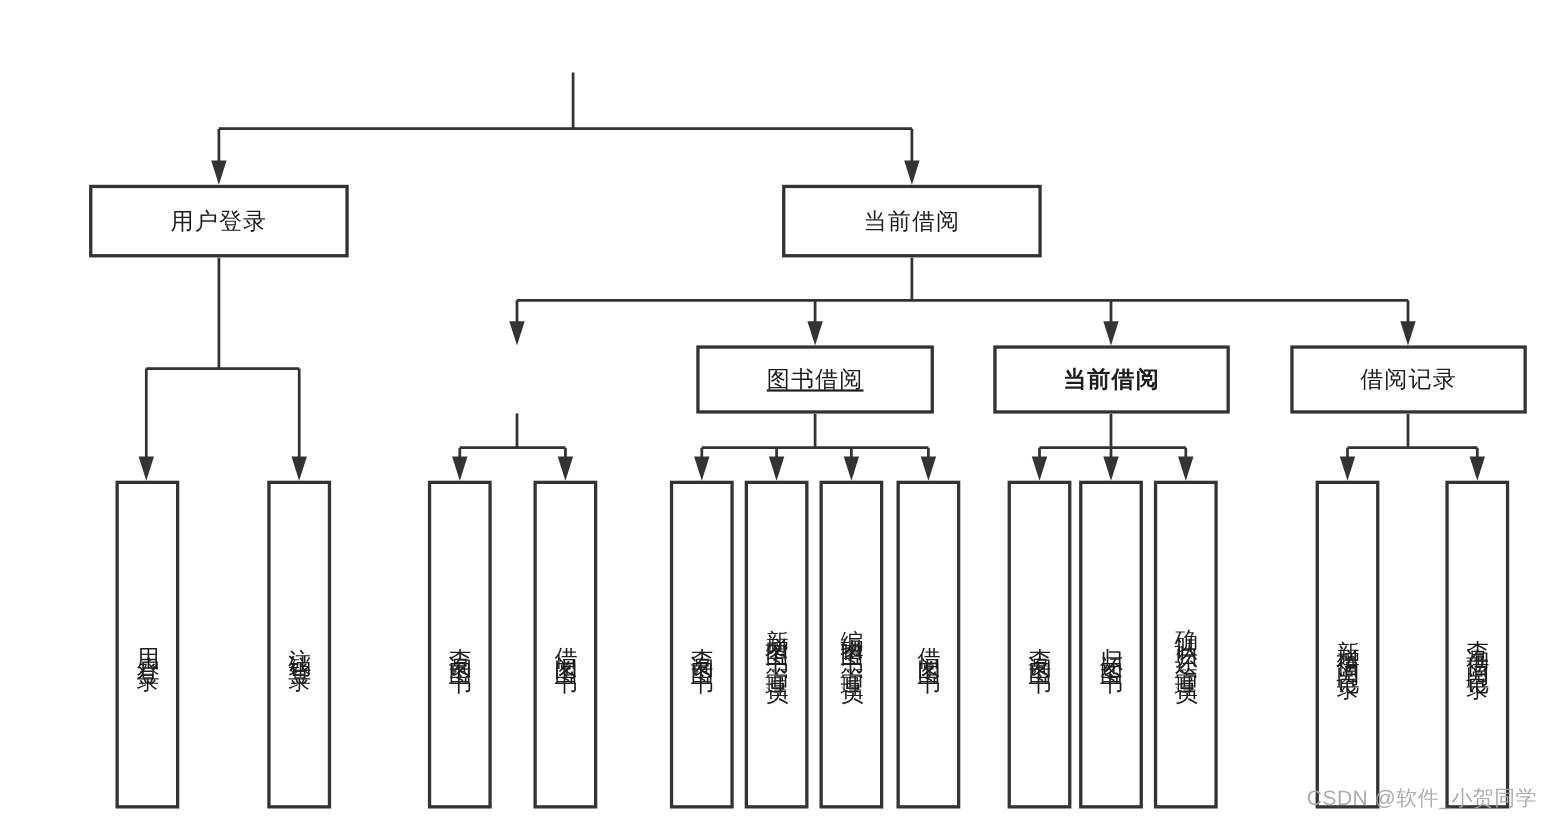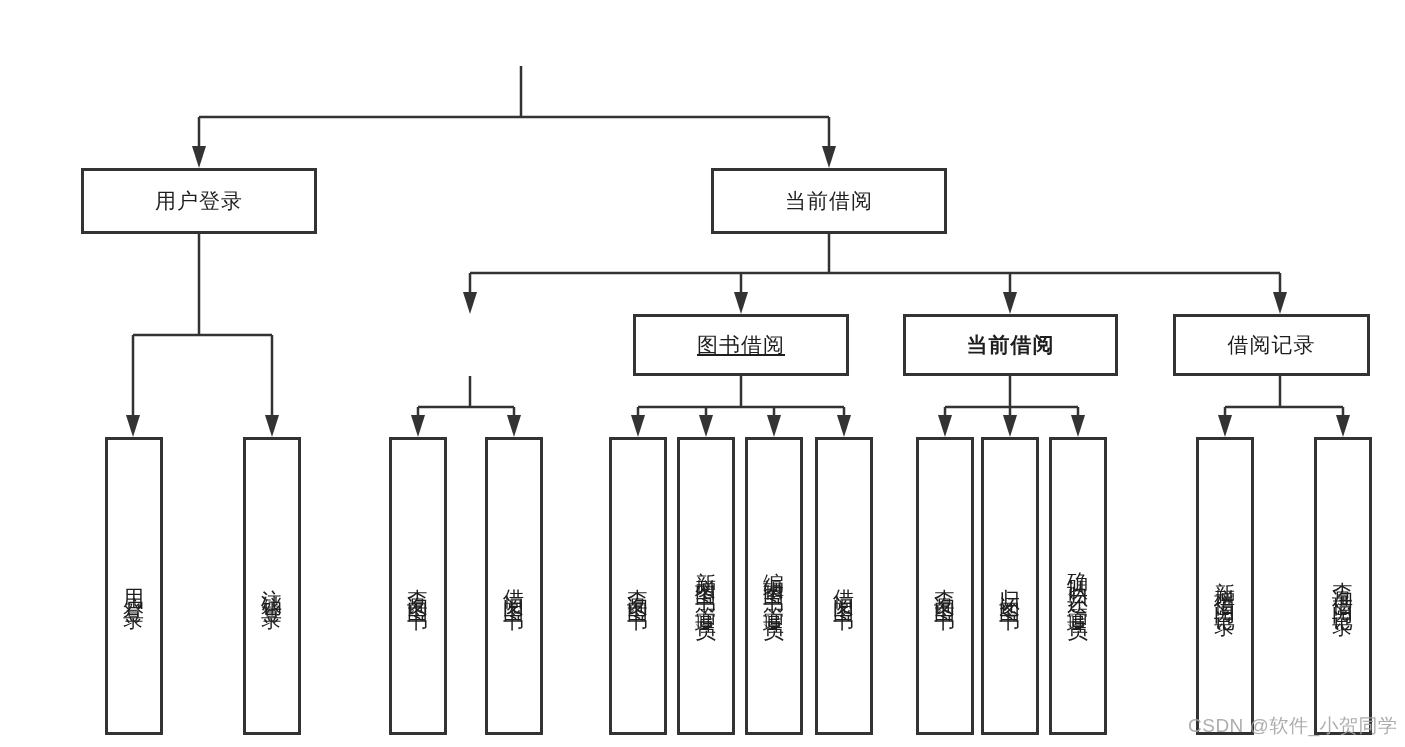--- a/index.html
+++ b/index.html
@@ -103,21 +103,21 @@
   <div class="node" style="left:711px; top:168px; width:236px; height:66px;">
     <span>当前借阅</span>
   </div>
 
   <div class="node" style="left:633px; top:314px; width:216px; height:62px;text-decoration:underline;">
     <span>图书借阅</span>
   </div>
   <div class="node" style="left:903px; top:314px; width:215px; height:62px;font-weight:bold;">
     <span>当前借阅</span>
   </div>
-  <div class="node" style="left:1173px; top:314px; width:197px; height:62px;">
+  <div class="node" style="left:1173px; top:314px; width:215px; height:62px;">
     <span>借阅记录</span>
   </div>
 
   <div class="node leaf" style="left:105px; top:437px; width:58px; height:298px;">
     <span>用户登录</span>
   </div>
   <div class="node leaf" style="left:243px; top:437px; width:58px; height:298px;">
     <span>注销登录</span>
   </div>
 

